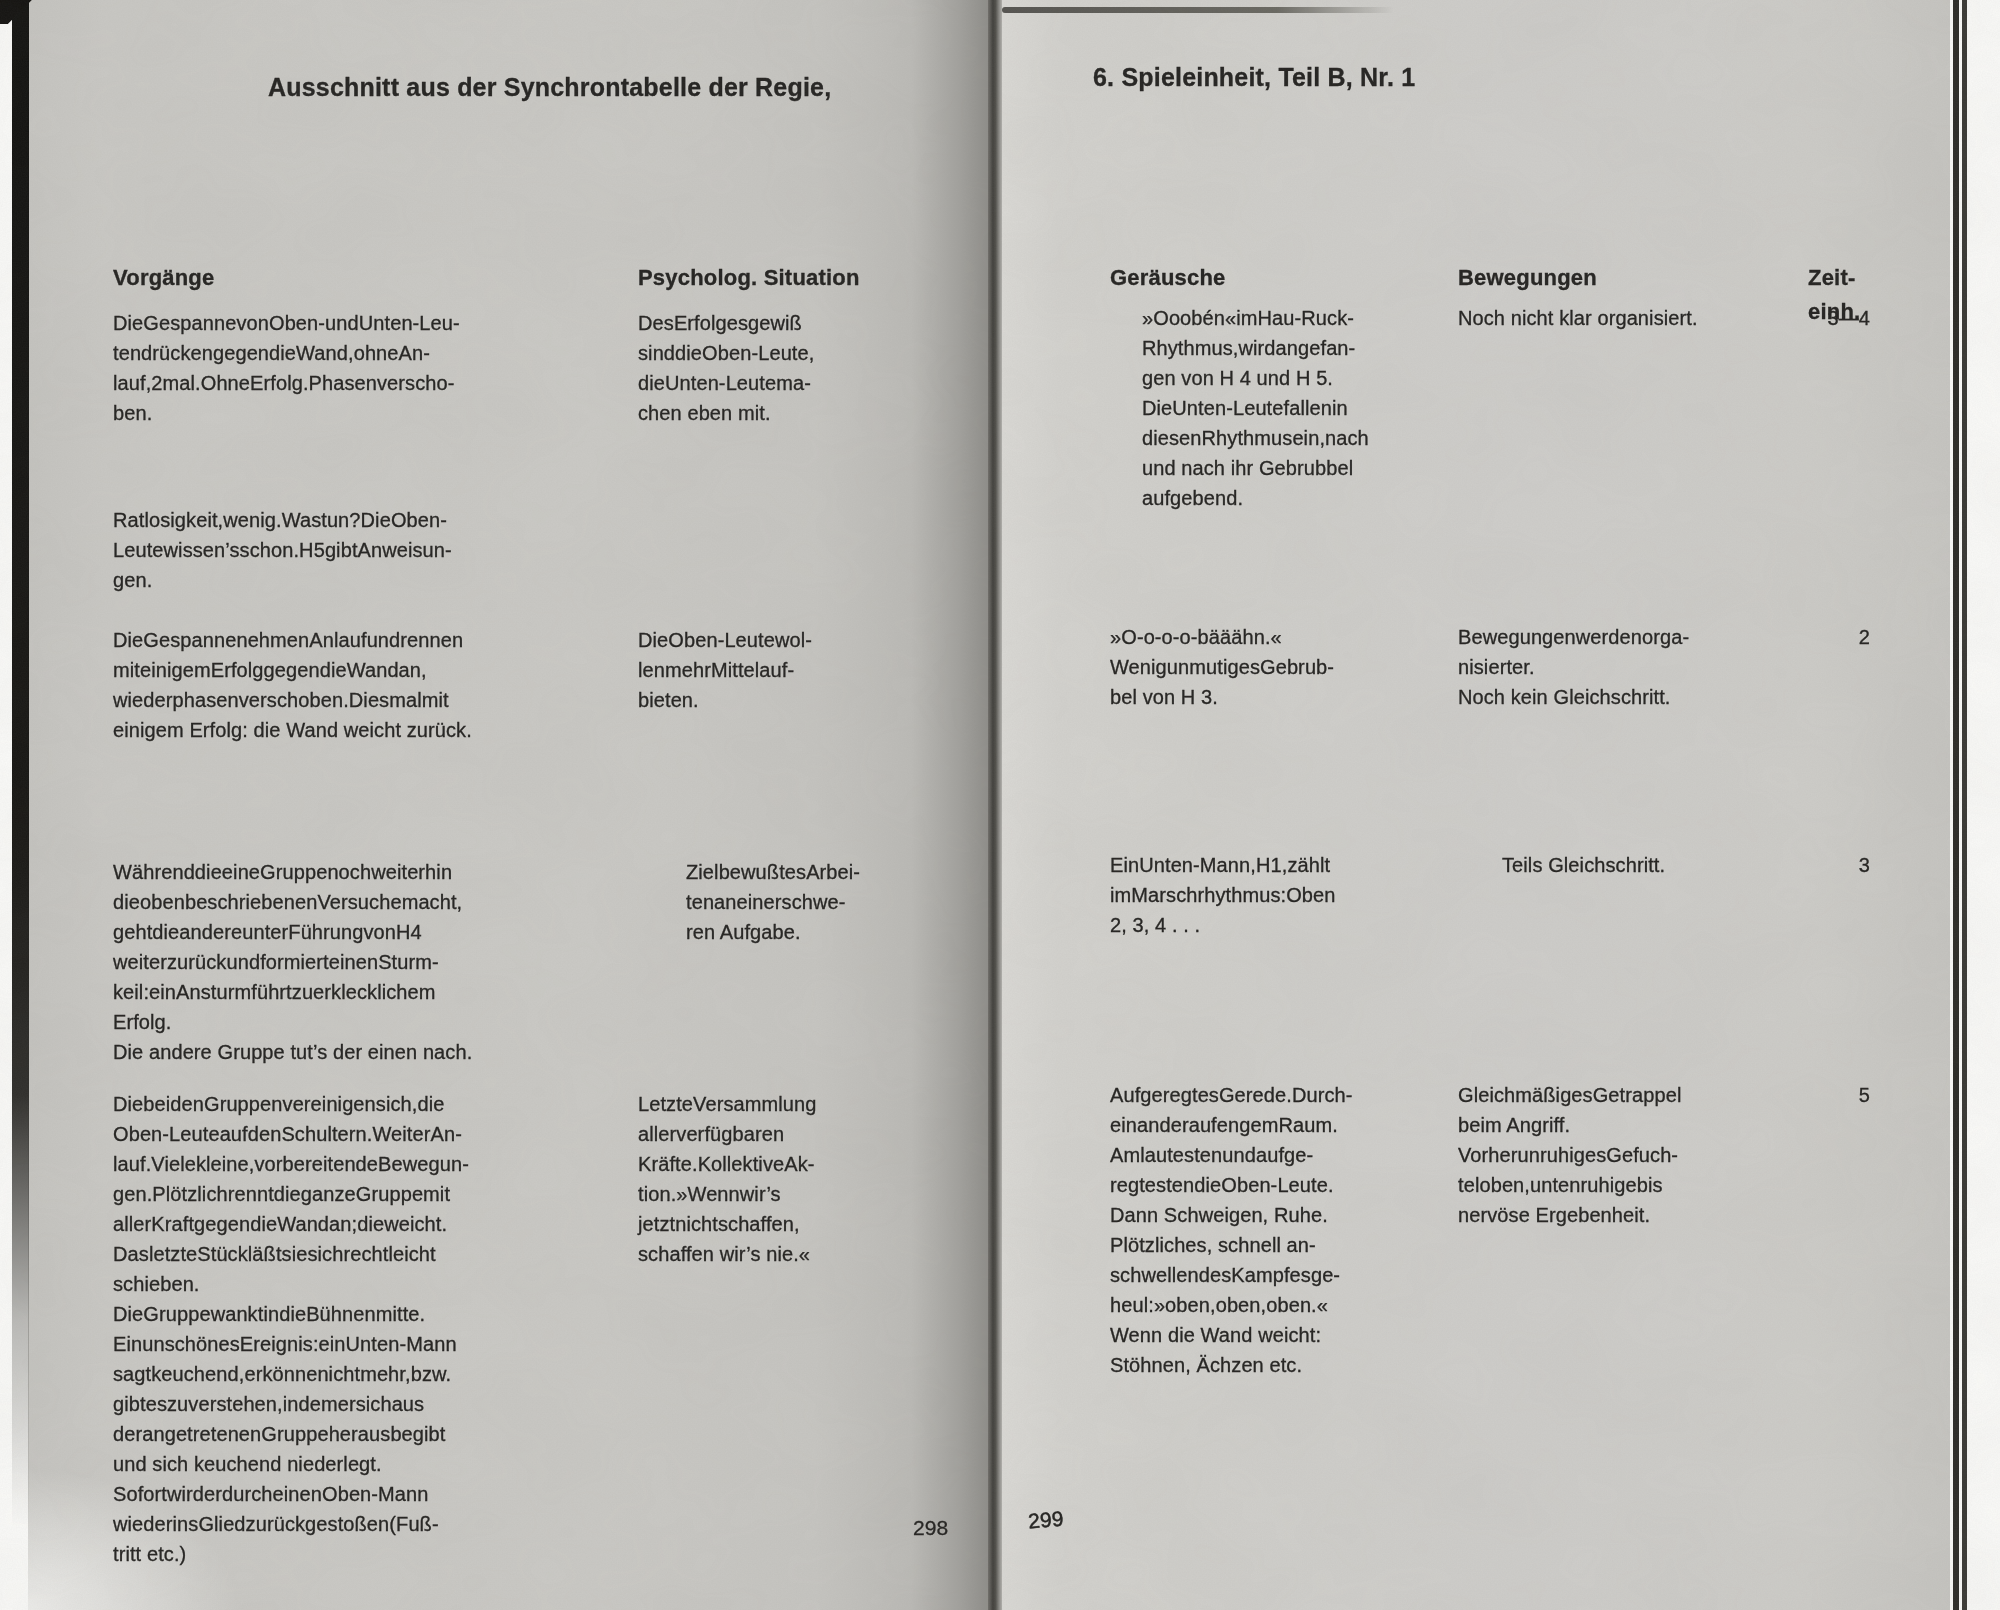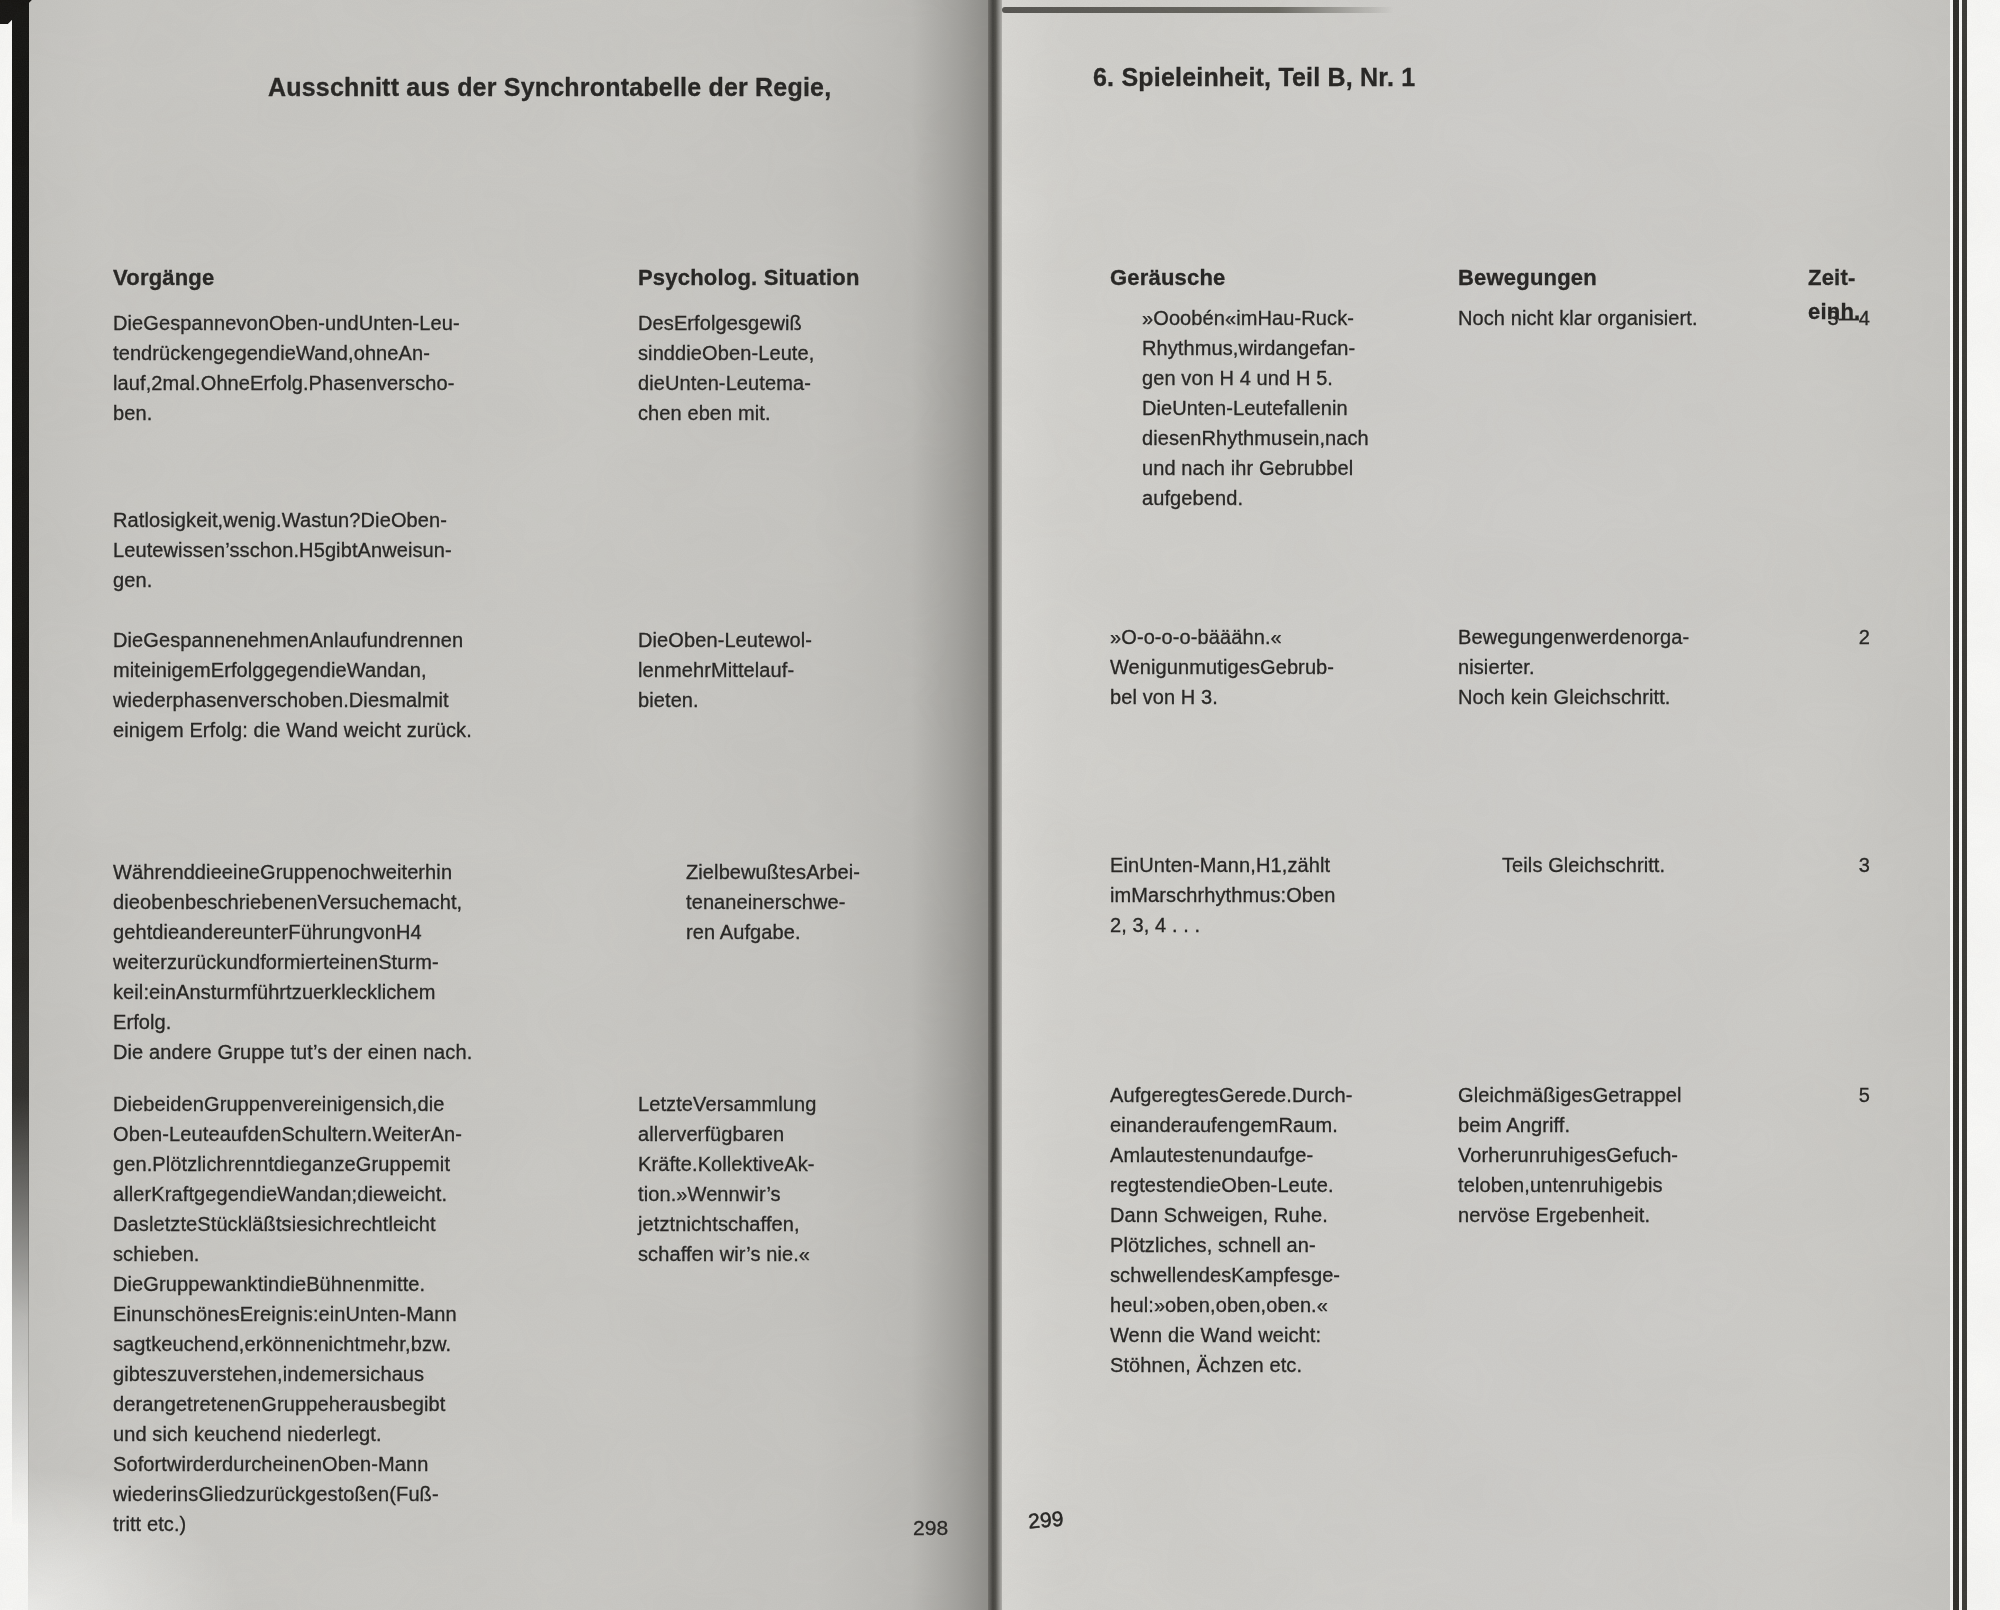--- a/index.html
+++ b/index.html
@@ -176,20 +176,26 @@
       <span>sich,</span>
       <span>die</span>
     </div><div class="tl just">
       <span>Oben-Leute</span>
       <span>auf</span>
       <span>den</span>
       <span>Schultern.</span>
       <span>Weiter</span>
       <span>An-</span>
     </div><div class="tl just">
+      <span>lauf.</span>
+      <span>Viele</span>
+      <span>kleine,</span>
+      <span>vorbereitende</span>
+      <span>Bewegun-</span>
+    </div><div class="tl just">
       <span>gen.</span>
       <span>Plötzlich</span>
       <span>rennt</span>
       <span>die</span>
       <span>ganze</span>
       <span>Gruppe</span>
       <span>mit</span>
     </div><div class="tl just">
       <span>aller</span>
       <span>Kraft</span>

